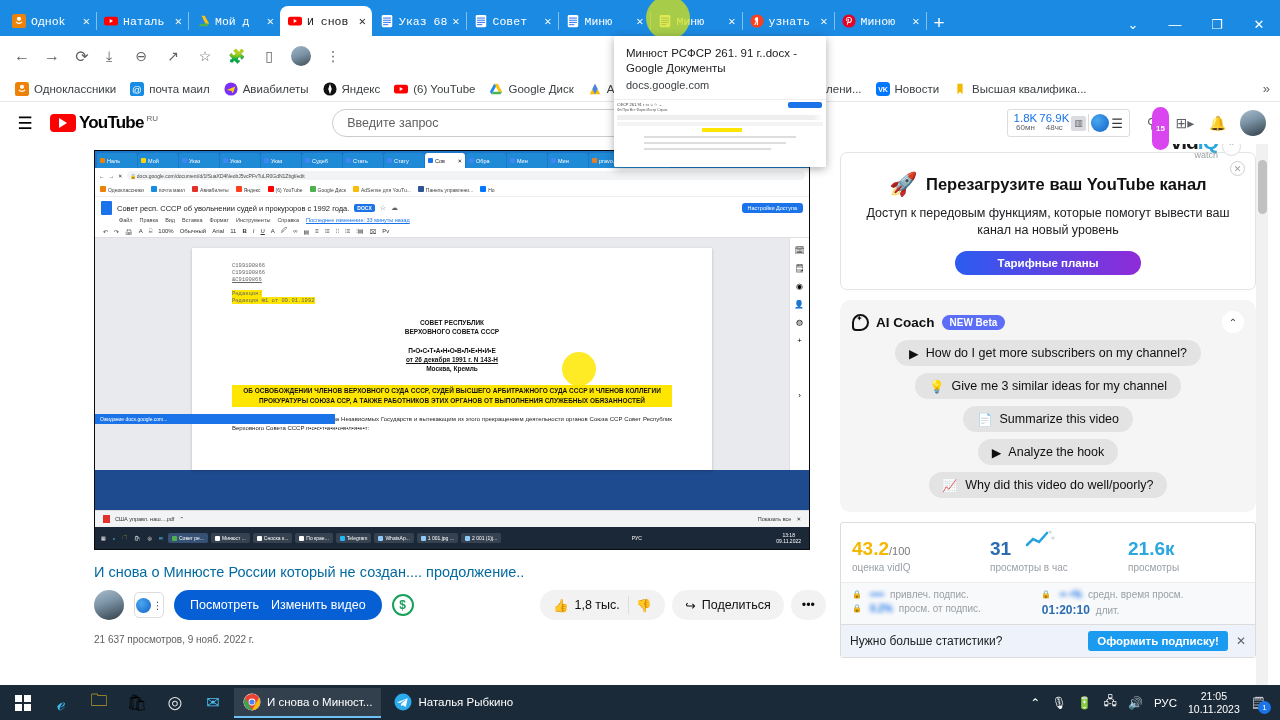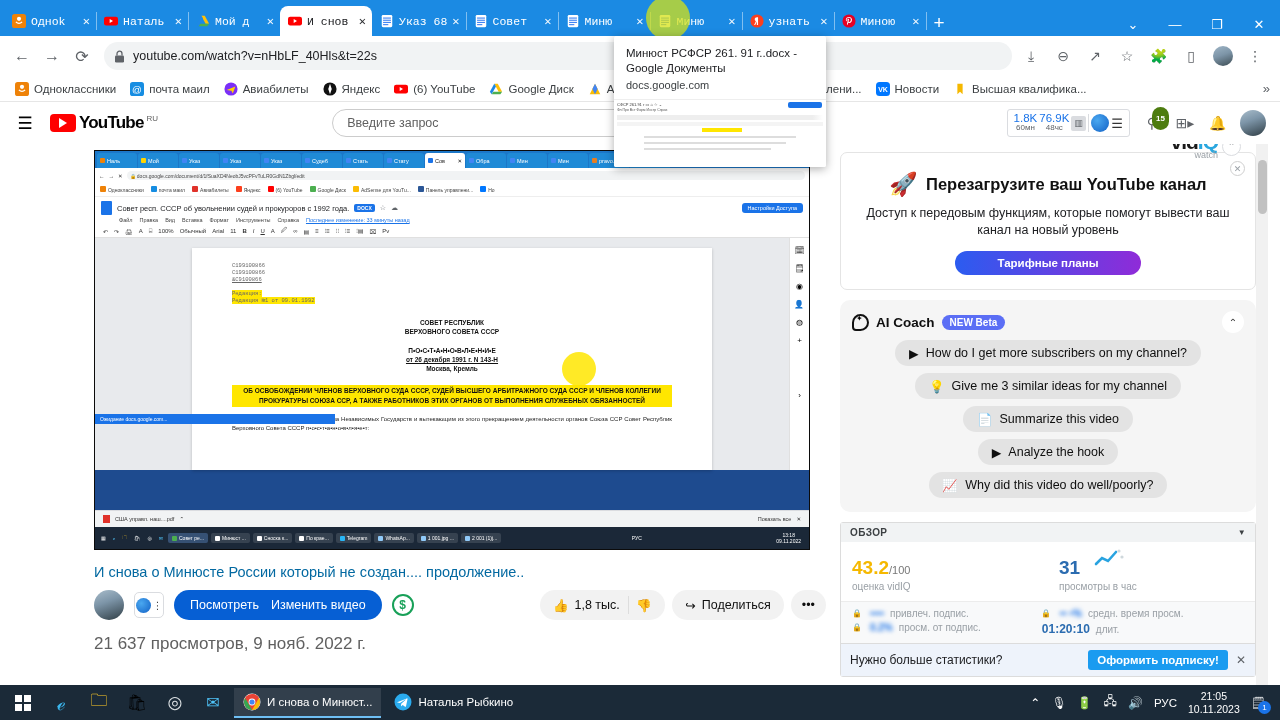--- a/index.html
+++ b/index.html
@@ -101,22 +101,22 @@
   }
   .vstat{ text-align:center; line-height:10px;}
   .vstat b{ font-size:11.5px; color:#1a73e8; font-weight:normal; display:block;}
   .vstat s{ font-size:8px; color:#5f6368; text-decoration:none; display:block;}
   .vq-sq{ width:15px;height:15px; background:#dadce0; border-radius:2px; color:#5f6368;
           font-size:9px; display:flex;align-items:center;justify-content:center;}
   .vq-circ{ width:18px;height:18px;border-radius:50%;
      background:radial-gradient(circle at 35% 35%,#4aa8f0,#1261c6);}
   .vq-bars{ font-size:13px; color:#333; }
   .bell-wrap{ position:relative; }
-  .badge15{ position:absolute; right:-6px; top:-5px; background:#4d7c0f; color:#fff;
-     border-radius:9px; font-size:8px; padding:7px 4px; font-weight:bold;}
+  .badge15{ position:absolute; right:-6px; top:-5px; background:#d946ef; color:#fff;
+     border-radius:9px; font-size:8px; padding:17px 4px; font-weight:bold;}
   .avatar-lg{ width:26px;height:26px;border-radius:50%;
      background:linear-gradient(160deg,#a9bdcb 0%,#7d95a8 40%,#2f3d44 100%);}
 
   .yt-body{ display:flex; height:calc(720px - 36px - 40px - 26px - 42px - 35px); }
   .yt-main{ width:836px; padding:6px 10px 0 12px; position:relative;}
 
   
   .player{
     width:716px; height:400px; background:#1e4b8f; margin-left:82px; position:relative;
     overflow:hidden; border:1px solid #0b0b0b;
@@ -174,21 +174,21 @@
      background:linear-gradient(160deg,#a9bdcb 0%,#7d95a8 40%,#2f3d44 100%);}
   .vq-btn{ width:30px;height:26px; border:1px solid #dadce0; border-radius:5px; display:flex;
      align-items:center; justify-content:center; gap:2px;}
   .btn-blue{ background:#065fd4; color:#fff; border-radius:16px; height:30px; display:flex;
      align-items:center; gap:12px; padding:0 16px; font-size:12.5px;}
   .dollar{ width:22px;height:22px;border-radius:50%; border:2px solid #18a058; color:#18a058;
      font-size:12px; display:flex;align-items:center;justify-content:center; font-weight:bold;}
   .pill-group{ margin-left:auto; display:flex; align-items:center; gap:7px; }
   .pill{ background:#f2f2f2; border-radius:16px; height:30px; display:flex; align-items:center;
      gap:6px; padding:0 13px; font-size:12.5px; color:#0f0f0f;}
-  .views-line{ font-size:17px; color:#606060; margin:14px 0 16px 82px;}
+  .views-line{ font-size:10px; color:#606060; margin:14px 0 16px 82px;}
 
   
   .yt-side{ width:432px; padding:8px 12px 0 4px; position:relative;}
   .vidiq-card{ background:#fff; border:1px solid #e4e4e4; border-radius:7px; padding:12px 14px 14px;
      position:relative; margin-bottom:10px;}
   .vidiq-brand{ position:absolute; right:14px; top:-20px; display:flex; align-items:center; gap:4px;}
   .vidiq-word{ font-size:21px; font-weight:bold; color:#1a1a1a; letter-spacing:-1px; line-height:18px;}
   .vidiq-word em{ color:#2aa7df; font-style:normal;}
   .vidiq-basic{ font-size:9px; color:#9aa0a6; text-align:right; line-height:8px;}
   .chev-circ{ width:19px;height:19px;border-radius:50%; border:1px solid #dadce0; background:#fff;
@@ -370,27 +370,20 @@
   <div class="hover-blob"></div>
   <svg class="cursor-arrow" width="16" height="22" viewBox="0 0 16 22">
       <path d="M0 0 L0 16 L4 12.5 L7 19 L10 17.5 L7 11.5 L12 11.5 Z" fill="#fff" stroke="#000" stroke-width="1"></path>
     </svg>
 </div>
 
 <div class="chrome-toolbar">
   <div class="nav-btn">←</div>
   <div class="nav-btn">→</div>
   <div class="nav-btn">⟳</div>
-  <div class="omnibox">
-    <svg width="11" height="13" viewBox="0 0 11 13">
-        <rect x="1" y="5.5" width="9" height="7" rx="1.3" fill="#5f6368"></rect>
-        <path d="M3 5.5V3.7a2.5 2.5 0 0 1 5 0v1.8" stroke="#5f6368" stroke-width="1.3" fill="none"></path>
-      </svg>
-    <span>youtube.com/watch?v=nHbLF_40Hls&amp;t=22s</span>
-  </div>
   <div class="omni-icons">
     <div class="tb-icon">⤓</div>
     <div class="tb-icon">⊖</div>
     <div class="tb-icon">↗</div>
     <div class="tb-icon">☆</div>
     <div class="tb-icon">🧩</div>
     <div class="tb-icon">▯</div>
     <div class="tb-icon">
         <span class="avatar-sm"></span>
       </div>
@@ -814,37 +807,37 @@
           <span>▶</span>
           <span>Analyze the hook</span>
         </div>
       <div class="chip">
           <span>📈</span>
           <span>Why did this video do well/poorly?</span>
         </div>
     </div>
 
     <div class="stats-card">
-      <div class="stats-head">
-        <span>ОБЗОР</span>
-        <span style="margin-left:auto;font-size:8px">▼</span>
-      </div>
       <div class="stats-row">
         <div class="stat-cell">
           <div class="stat-big" style="color:#f5b800"><span>43.2</span><small>/100</small></div>
           <div class="stat-lbl">оценка vidIQ</div>
         </div>
         <div class="stat-cell" style="position:relative">
           <div class="stat-big" style="color:#2b6cb0">31</div>
           <div class="stat-lbl">просмотры в час</div>
           <svg width="30" height="22" viewBox="0 0 30 22" style="position:absolute;left:46px;top:6px">
               <path d="M2 16 L8 10 L14 13 L22 4" stroke="#29a3e0" stroke-width="2.6" fill="none" stroke-linecap="round"></path>
               <circle cx="25" cy="3" r="1.6" fill="#cfd8dc"></circle>
               <circle cx="28" cy="9" r="1.6" fill="#cfd8dc"></circle>
             </svg>
+        </div>
+        <div class="stat-cell">
+          <div class="stat-big" style="color:#2aa7df">21.6к</div>
+          <div class="stat-lbl">просмотры</div>
         </div>
       </div>
       <div class="stats-row2">
         <div style="flex:1">
           <div style="display:flex;align-items:center;gap:6px">
             <span class="lock">🔒</span>
             <span class="blurred">••••</span>
             <span class="sm-lbl">привлеч. подпис.</span>
           </div>
           <div style="display:flex;align-items:center;gap:6px;margin-top:3px">

